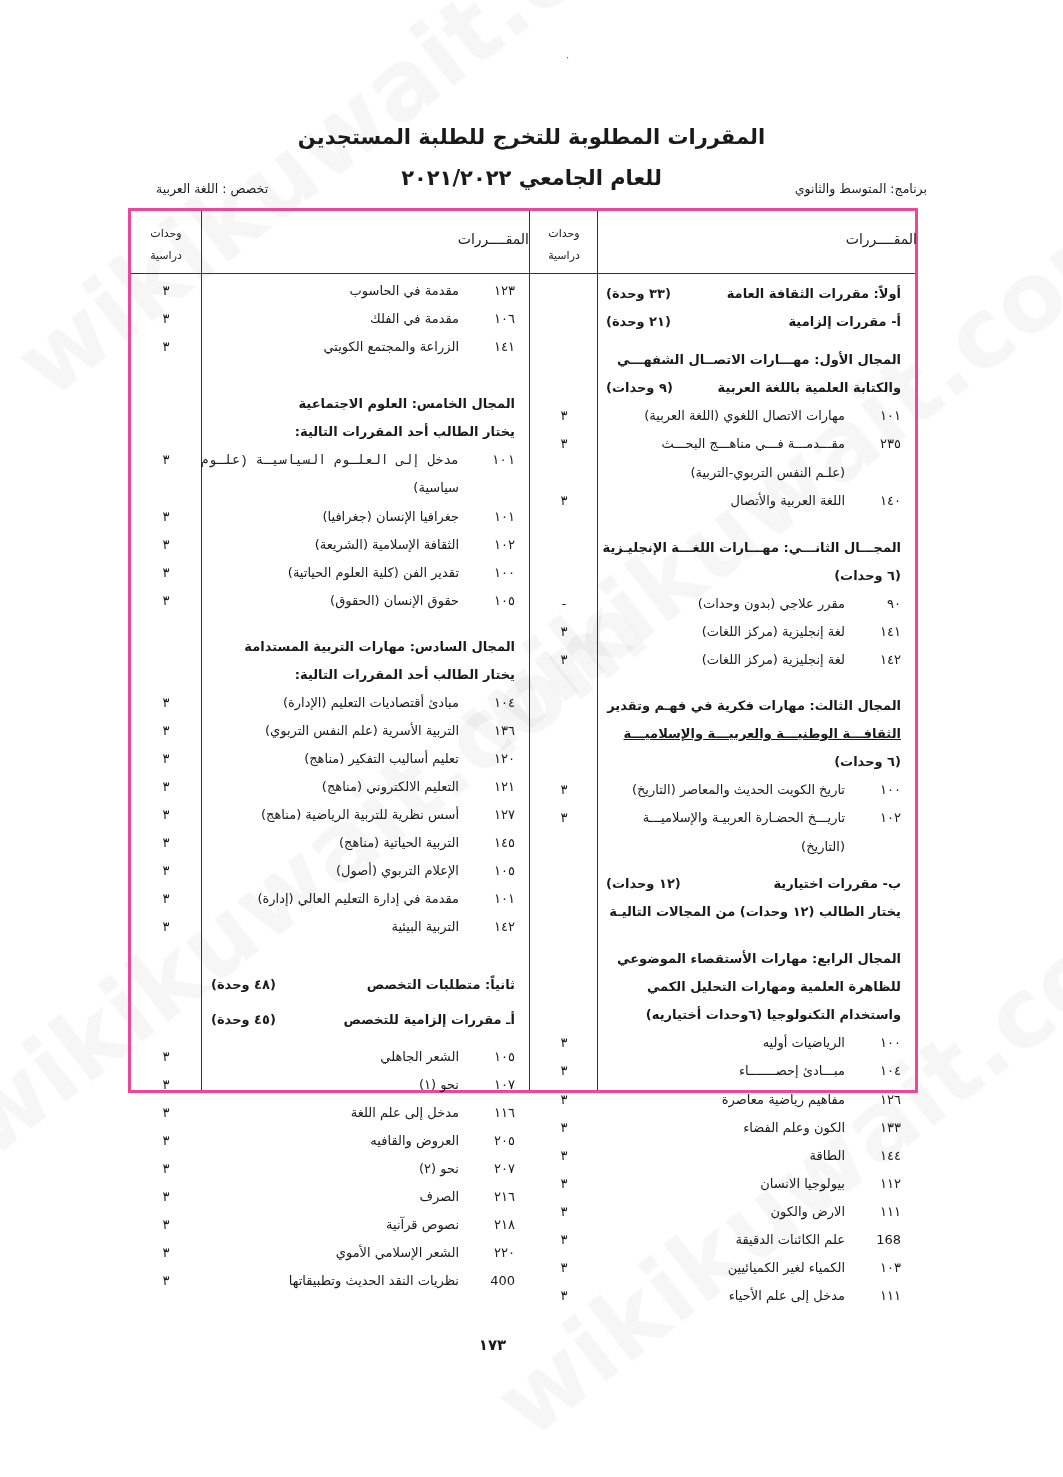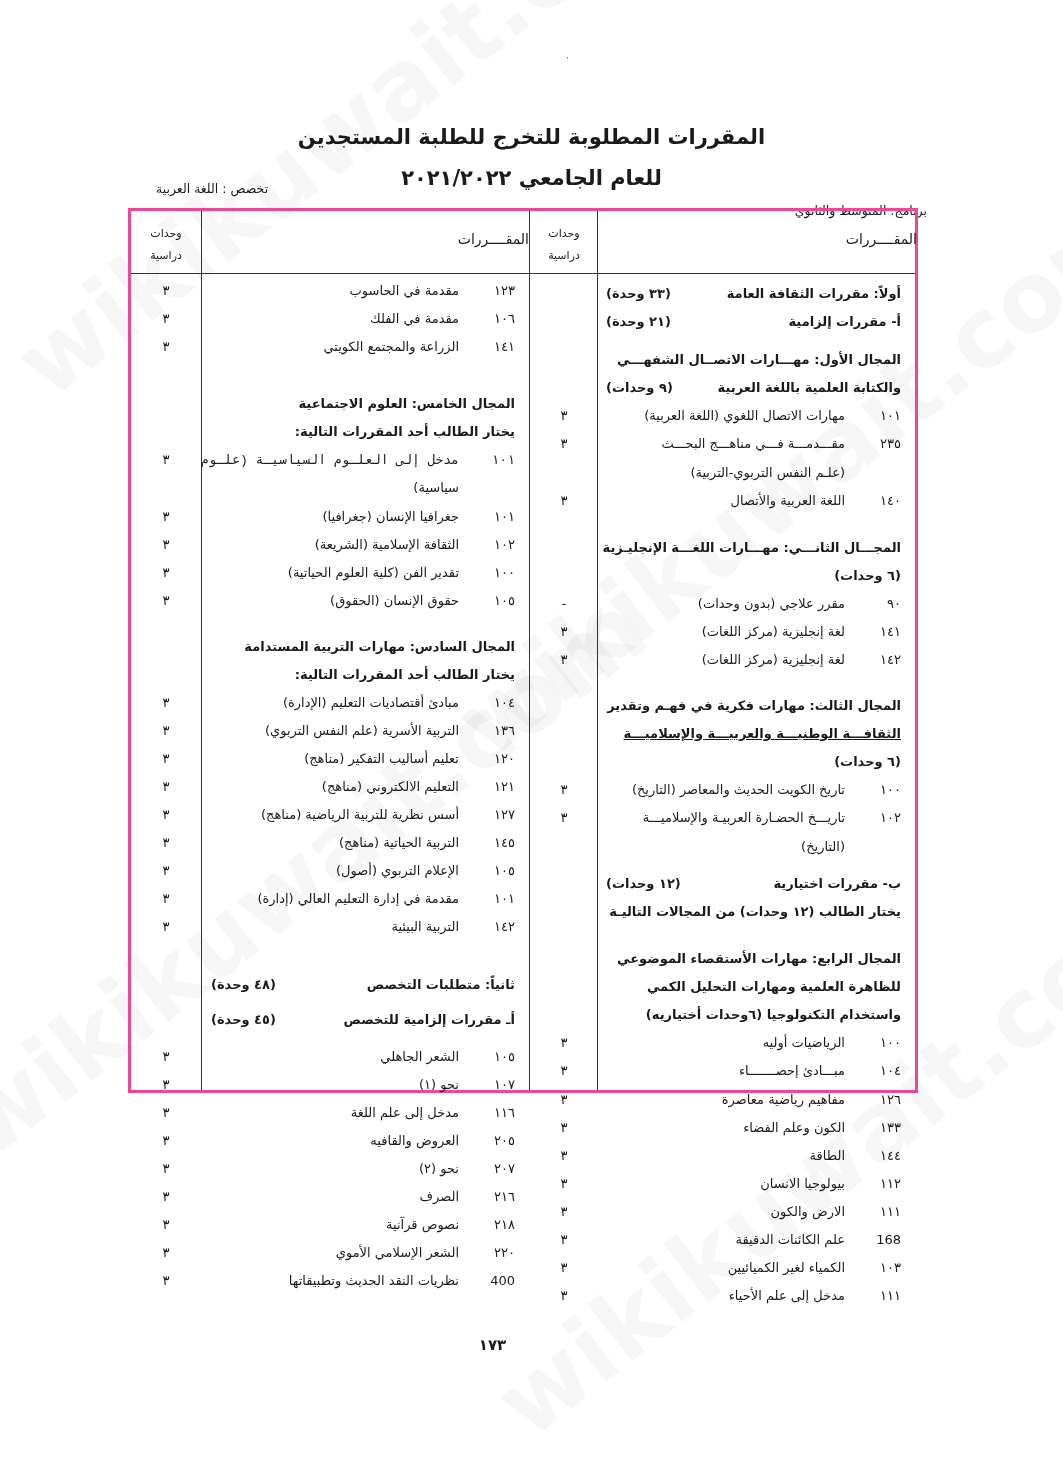--- a/index.html
+++ b/index.html
@@ -14,21 +14,21 @@
   }
   .dot-mark { position: absolute; top: 52px; left: 566px; font-size: 10px; color: #555; }
   .title1 {
     position: absolute; top: 125px; left: 0; width: 1063px; text-align: center;
     font-size: 21px; font-weight: bold;
   }
   .title2 {
     position: absolute; top: 166px; left: 0; width: 1063px; text-align: center;
     font-size: 21px; font-weight: bold;
   }
-  .program { position: absolute; top: 181px; right: 136px; font-size: 12.5px; margin-top: 22px; }
+  .program { position: absolute; top: 181px; right: 136px; font-size: 12.5px; }
   .specialty { position: absolute; top: 181px; left: 156px; font-size: 12.5px; }
   .table {
     position: absolute; top: 208px; left: 128px; width: 790px; height: 885px;
     border: 3px solid #ec4899; box-sizing: border-box;
   }
   .vline { position: absolute; top: 0; bottom: 0; width: 0; border-left: 1.5px solid #333; }
   .hline { position: absolute; left: 0; right: 0; height: 0; border-top: 1.5px solid #333; }
   .hdr-course { position: absolute; top: 20px; font-size: 14px; text-align: right; }
   .hdr-units { position: absolute; top: 12px; font-size: 11px; text-align: center; line-height: 22px; width: 68px; }
   .row { position: absolute; font-size: 13px; white-space: nowrap; }

